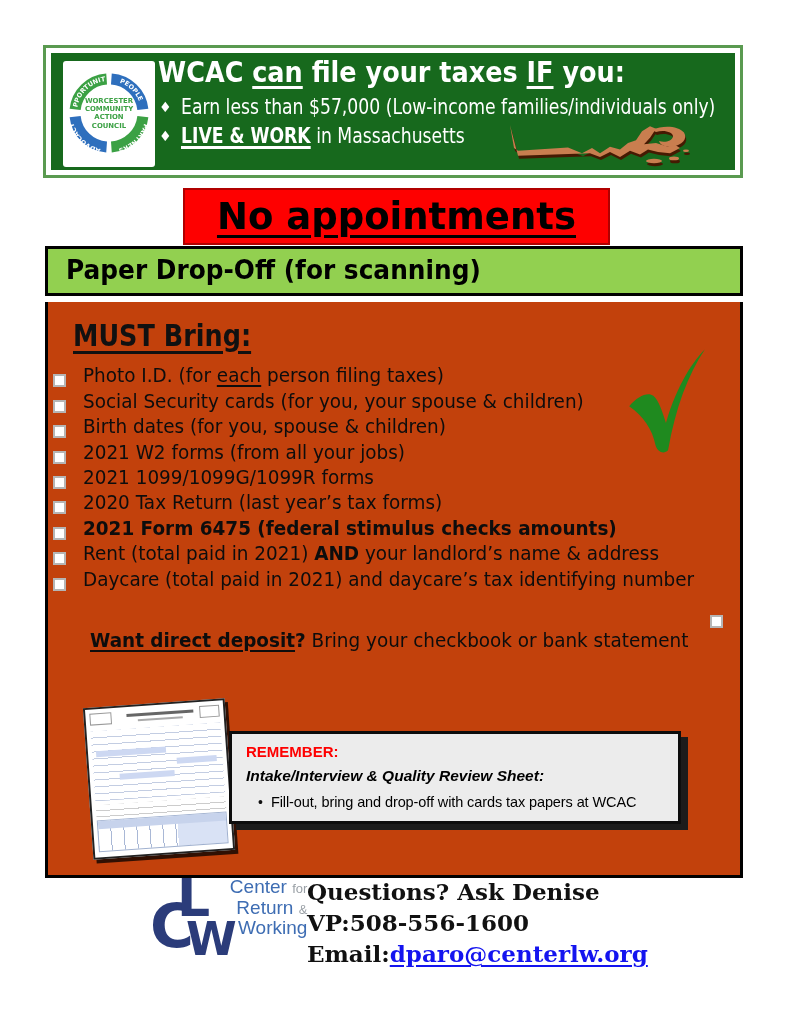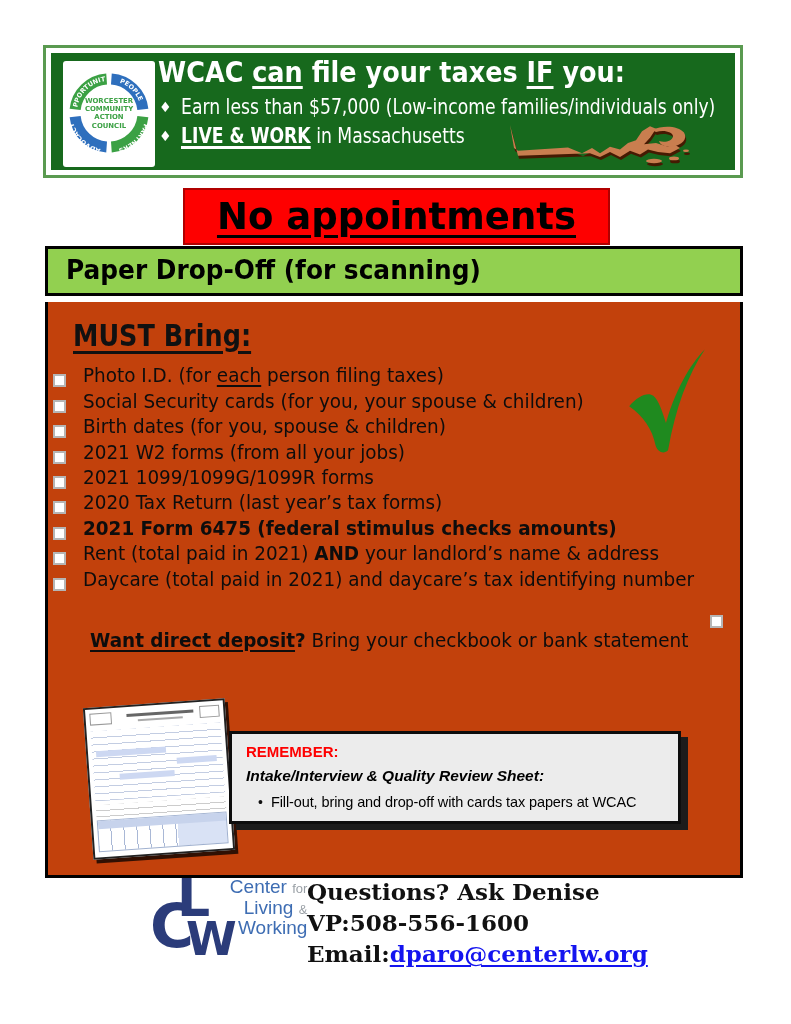--- a/index.html
+++ b/index.html
@@ -236,21 +236,21 @@
   </div>
 </div>
 
 <div class="clw-logo">
   <span class="clw-letter clw-c">C</span>
   <span class="clw-letter clw-l">L</span>
   <span class="clw-letter clw-w">W</span>
   <div class="clw-text">
     <div><span class="clw-blue">Center</span>
       <span class="clw-gray">for</span></div>
-    <div><span class="clw-blue">Living</span>
+    <div><span class="clw-blue">Return</span>
       <span class="clw-gray">&amp;</span></div>
     <div class="clw-ind"><span class="clw-blue">Working</span></div>
   </div>
 </div>
 
 <div class="contact-text">
   <div class="contact-line">Questions? Ask Denise</div>
   <div class="contact-line">
     <span>VP:</span><span class="gap-sm">508-556-1600</span>
   </div>

